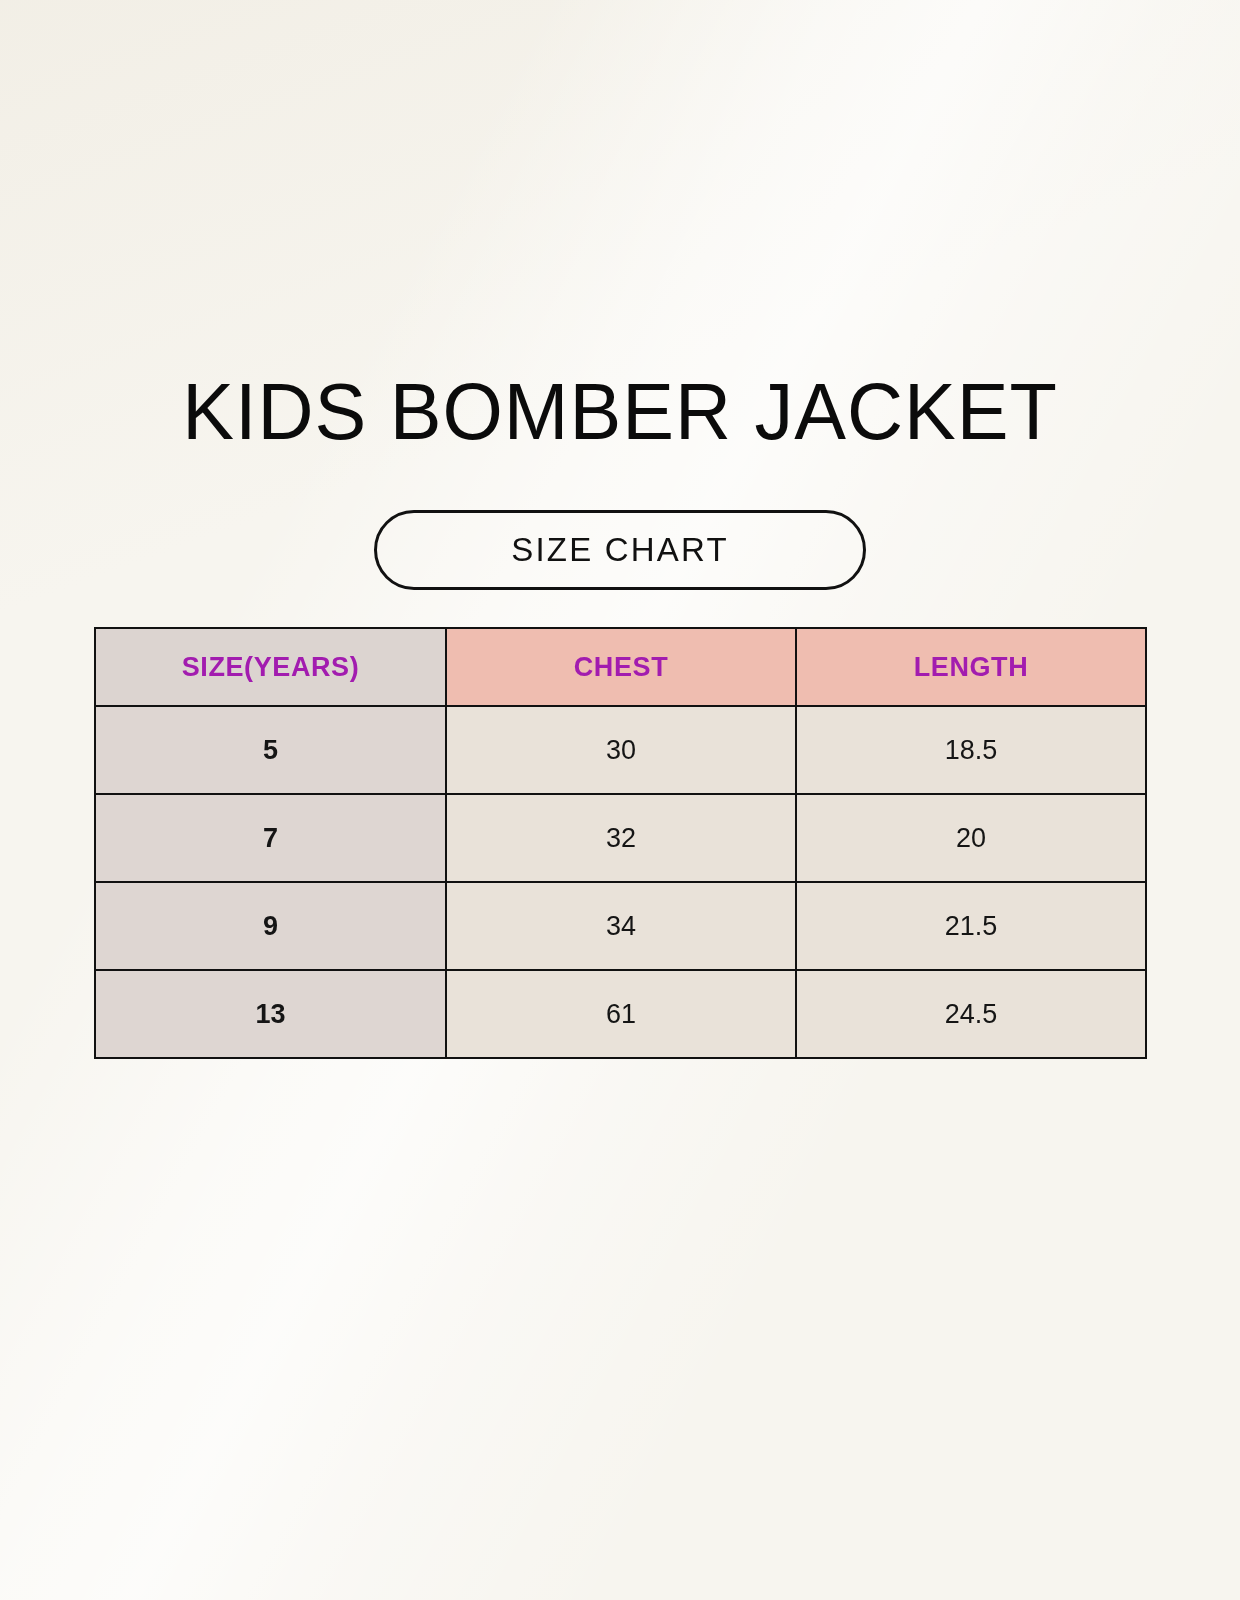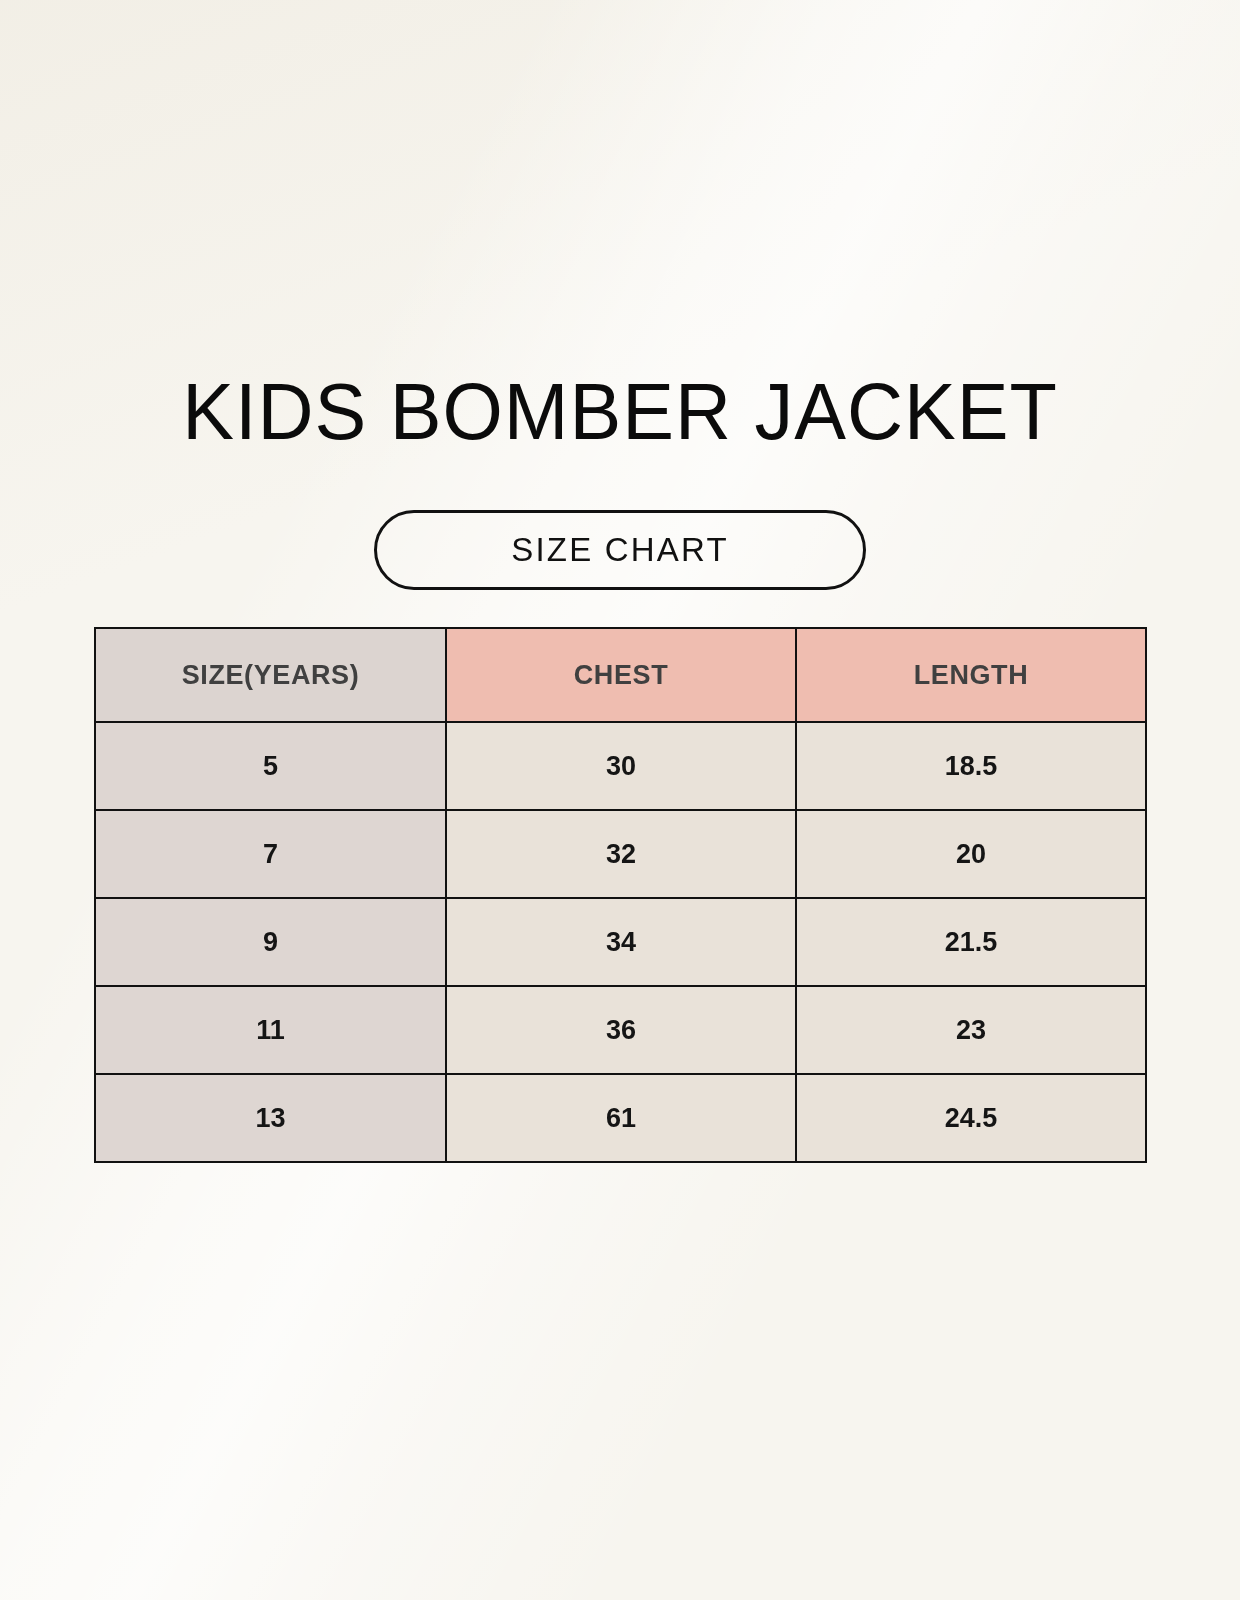--- a/index.html
+++ b/index.html
@@ -100,26 +100,26 @@
     width: 1051px;
     table-layout: fixed;
   }
   table, td, th { border: 2.5px solid #111; }
 
   col.c-size   { width: 351px; }
   col.c-chest  { width: 350px; }
   col.c-length { width: 350px; }
 
   thead th {
-    height: 94px;
+    height: 78px;
     font-family: "Liberation Sans Narrow", "Liberation Sans", sans-serif;
     font-size: 27px;
     font-weight: 700;
     letter-spacing: 0.6px;
-    color: #404040;
+    color: #a21caf;
     text-align: center;
     vertical-align: middle;
   }
   th.h-size   { background: #dcd4d0; }
   th.h-chest,
   th.h-length { background: #efbdb0; }
 
   tbody td {
     height: 88px;
     text-align: center;
@@ -127,21 +127,21 @@
     color: #151515;
   }
   td.v-size {
     background: #ded6d2;
     font-size: 27px;
     font-weight: 700;
   }
   td.v-num {
     background: #e9e2d9;
     font-size: 27px;
-    font-weight: 700;
+    font-weight: 400;
   }
 
   
   #footnote {
     position: absolute;
     left: 94px;
     top: 1166px;
     width: 1051px;
     text-align: right;
     font-size: 25px;
@@ -189,25 +189,20 @@
           <td class="v-size">7</td>
           <td class="v-num">32</td>
           <td class="v-num">20</td>
         </tr>
         <tr>
           <td class="v-size">9</td>
           <td class="v-num">34</td>
           <td class="v-num">21.5</td>
         </tr>
         <tr>
-          <td class="v-size">11</td>
-          <td class="v-num">36</td>
-          <td class="v-num">23</td>
-        </tr>
-        <tr>
           <td class="v-size">13</td>
           <td class="v-num">61</td>
           <td class="v-num">24.5</td>
         </tr>
       </tbody>
     </table>
   </div>
 
 
 </div>

